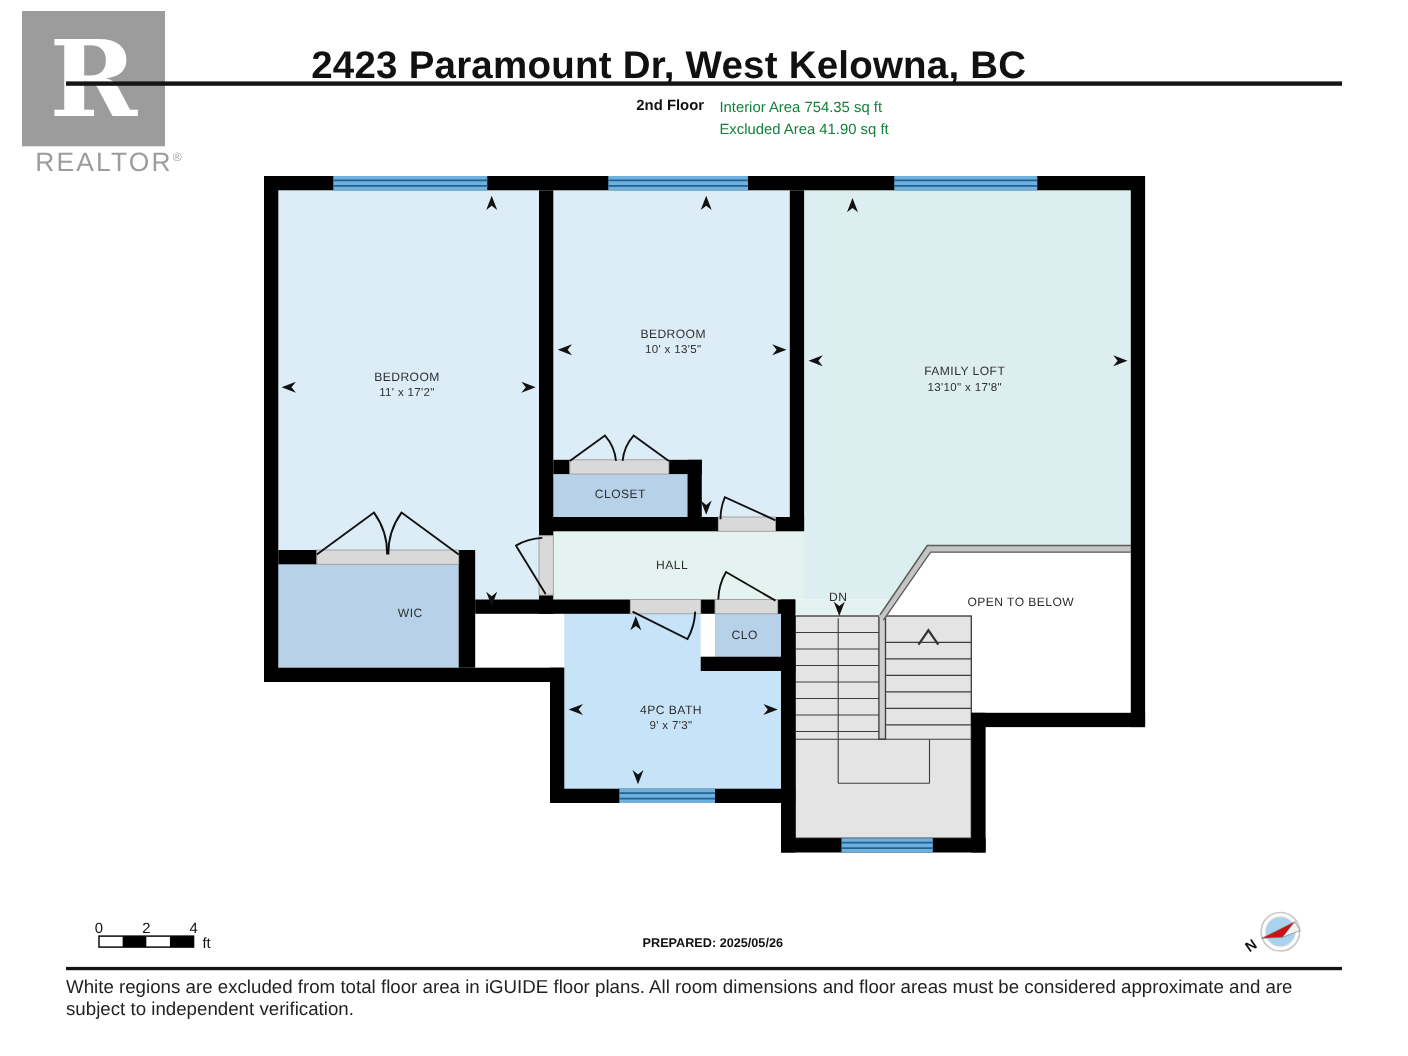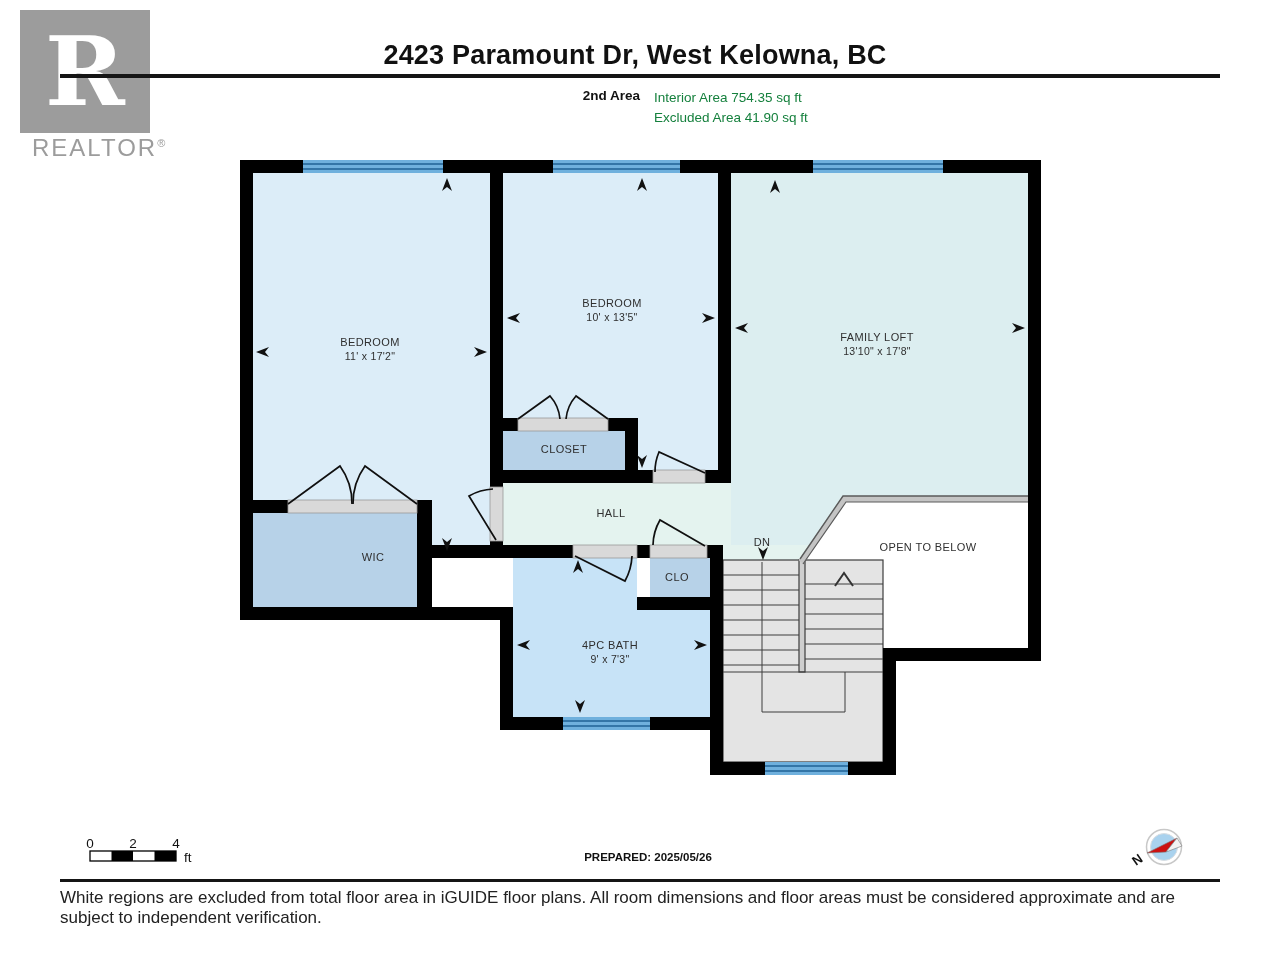--- a/index.html
+++ b/index.html
@@ -1,19 +1,19 @@
 <!DOCTYPE html>
 <html><head>
 <meta charset="utf-8">
 <style>
   html,body{margin:0;padding:0;background:#ffffff;}
   body{width:1280px;height:960px;position:relative;font-family:"Liberation Sans",sans-serif;overflow:hidden;}
   .abs{position:absolute;}
   
-  .title{left:0;top:40px;width:1216px;text-align:center;font-size:27px;font-weight:bold;color:#111;letter-spacing:.2px;margin-left:27px;}
+  .title{left:0;top:40px;width:1216px;text-align:center;font-size:35px;font-weight:bold;color:#111;letter-spacing:.2px;}
   .hrule{left:60px;width:1160px;height:4px;background:#151515;z-index:5;}
   .hrule.top{top:74px;}
   .hrule.bottom{top:879px;height:3px;}
   .logo-box{left:20px;top:10px;width:130px;height:123px;background:#9c9c9c;display:flex;align-items:center;justify-content:center;z-index:2;}
   .logo-box .r{font-family:"DejaVu Serif",serif;font-weight:bold;font-size:96px;color:#ffffff;line-height:1;}
   .logo-word{left:32px;top:134px;font-size:24px;color:#9c9c9c;letter-spacing:2px;}
   .logo-word sup{font-size:11px;}
   .floor-label{left:440px;top:88px;width:200px;text-align:right;font-size:13.5px;font-weight:bold;color:#111;}
   .areas{left:654px;top:88px;font-size:13.5px;color:#15803d;line-height:20px;}
   
@@ -24,21 +24,21 @@
 </style>
 </head>
 <body>
 
 <div class="abs logo-box">
   <span class="r">R</span>
 </div>
 <div class="abs logo-word"><span>REALTOR</span><sup>®</sup></div>
 <div class="abs title">2423 Paramount Dr, West Kelowna, BC</div>
 <div class="abs hrule top"></div>
-<div class="abs floor-label">2nd Area</div>
+<div class="abs floor-label">2nd Floor</div>
 <div class="abs areas">
   <div>Interior Area 754.35 sq ft</div>
   <div>Excluded Area 41.90 sq ft</div>
 </div>
 
 <svg class="abs" style="left:0;top:0;" width="1280" height="960" viewBox="0 0 1280 960">
 
   <g>
     <path d="M253,173 H490 V545 H432 V500 H253 Z" fill="#dcedf8"></path>
     <path d="M503,173 H718 V470 H638 V418 H503 Z" fill="#dcedf8"></path>

